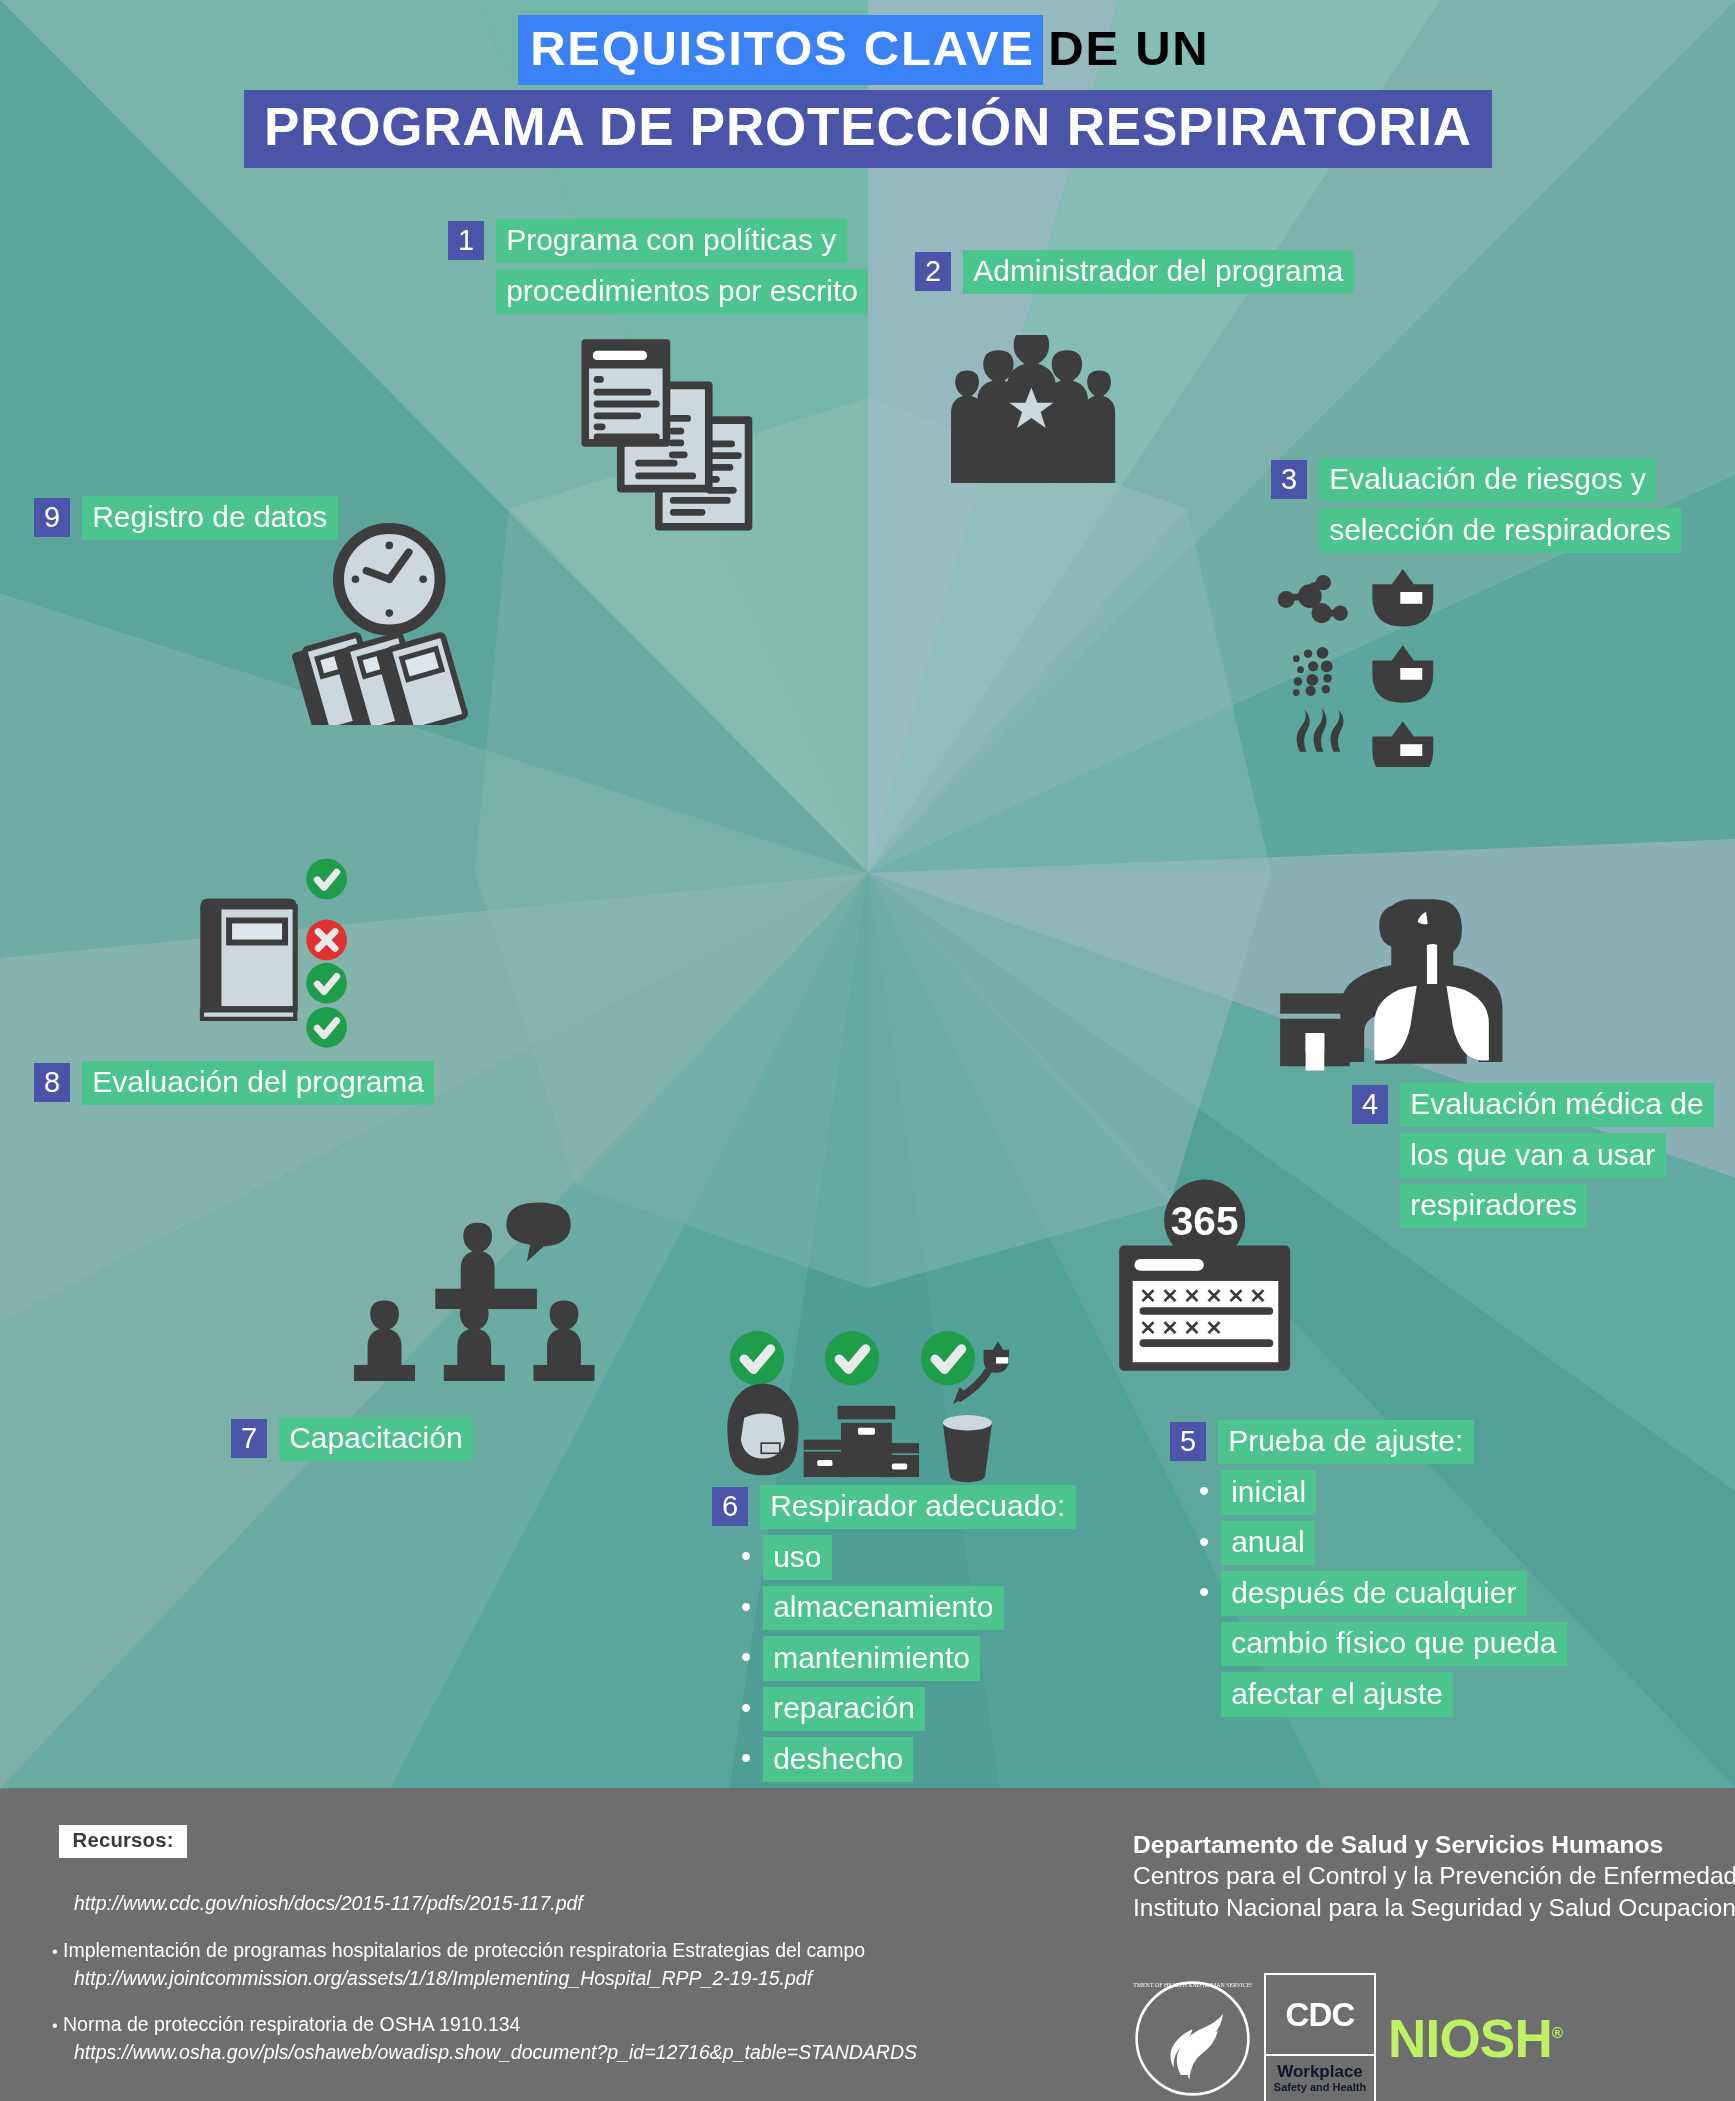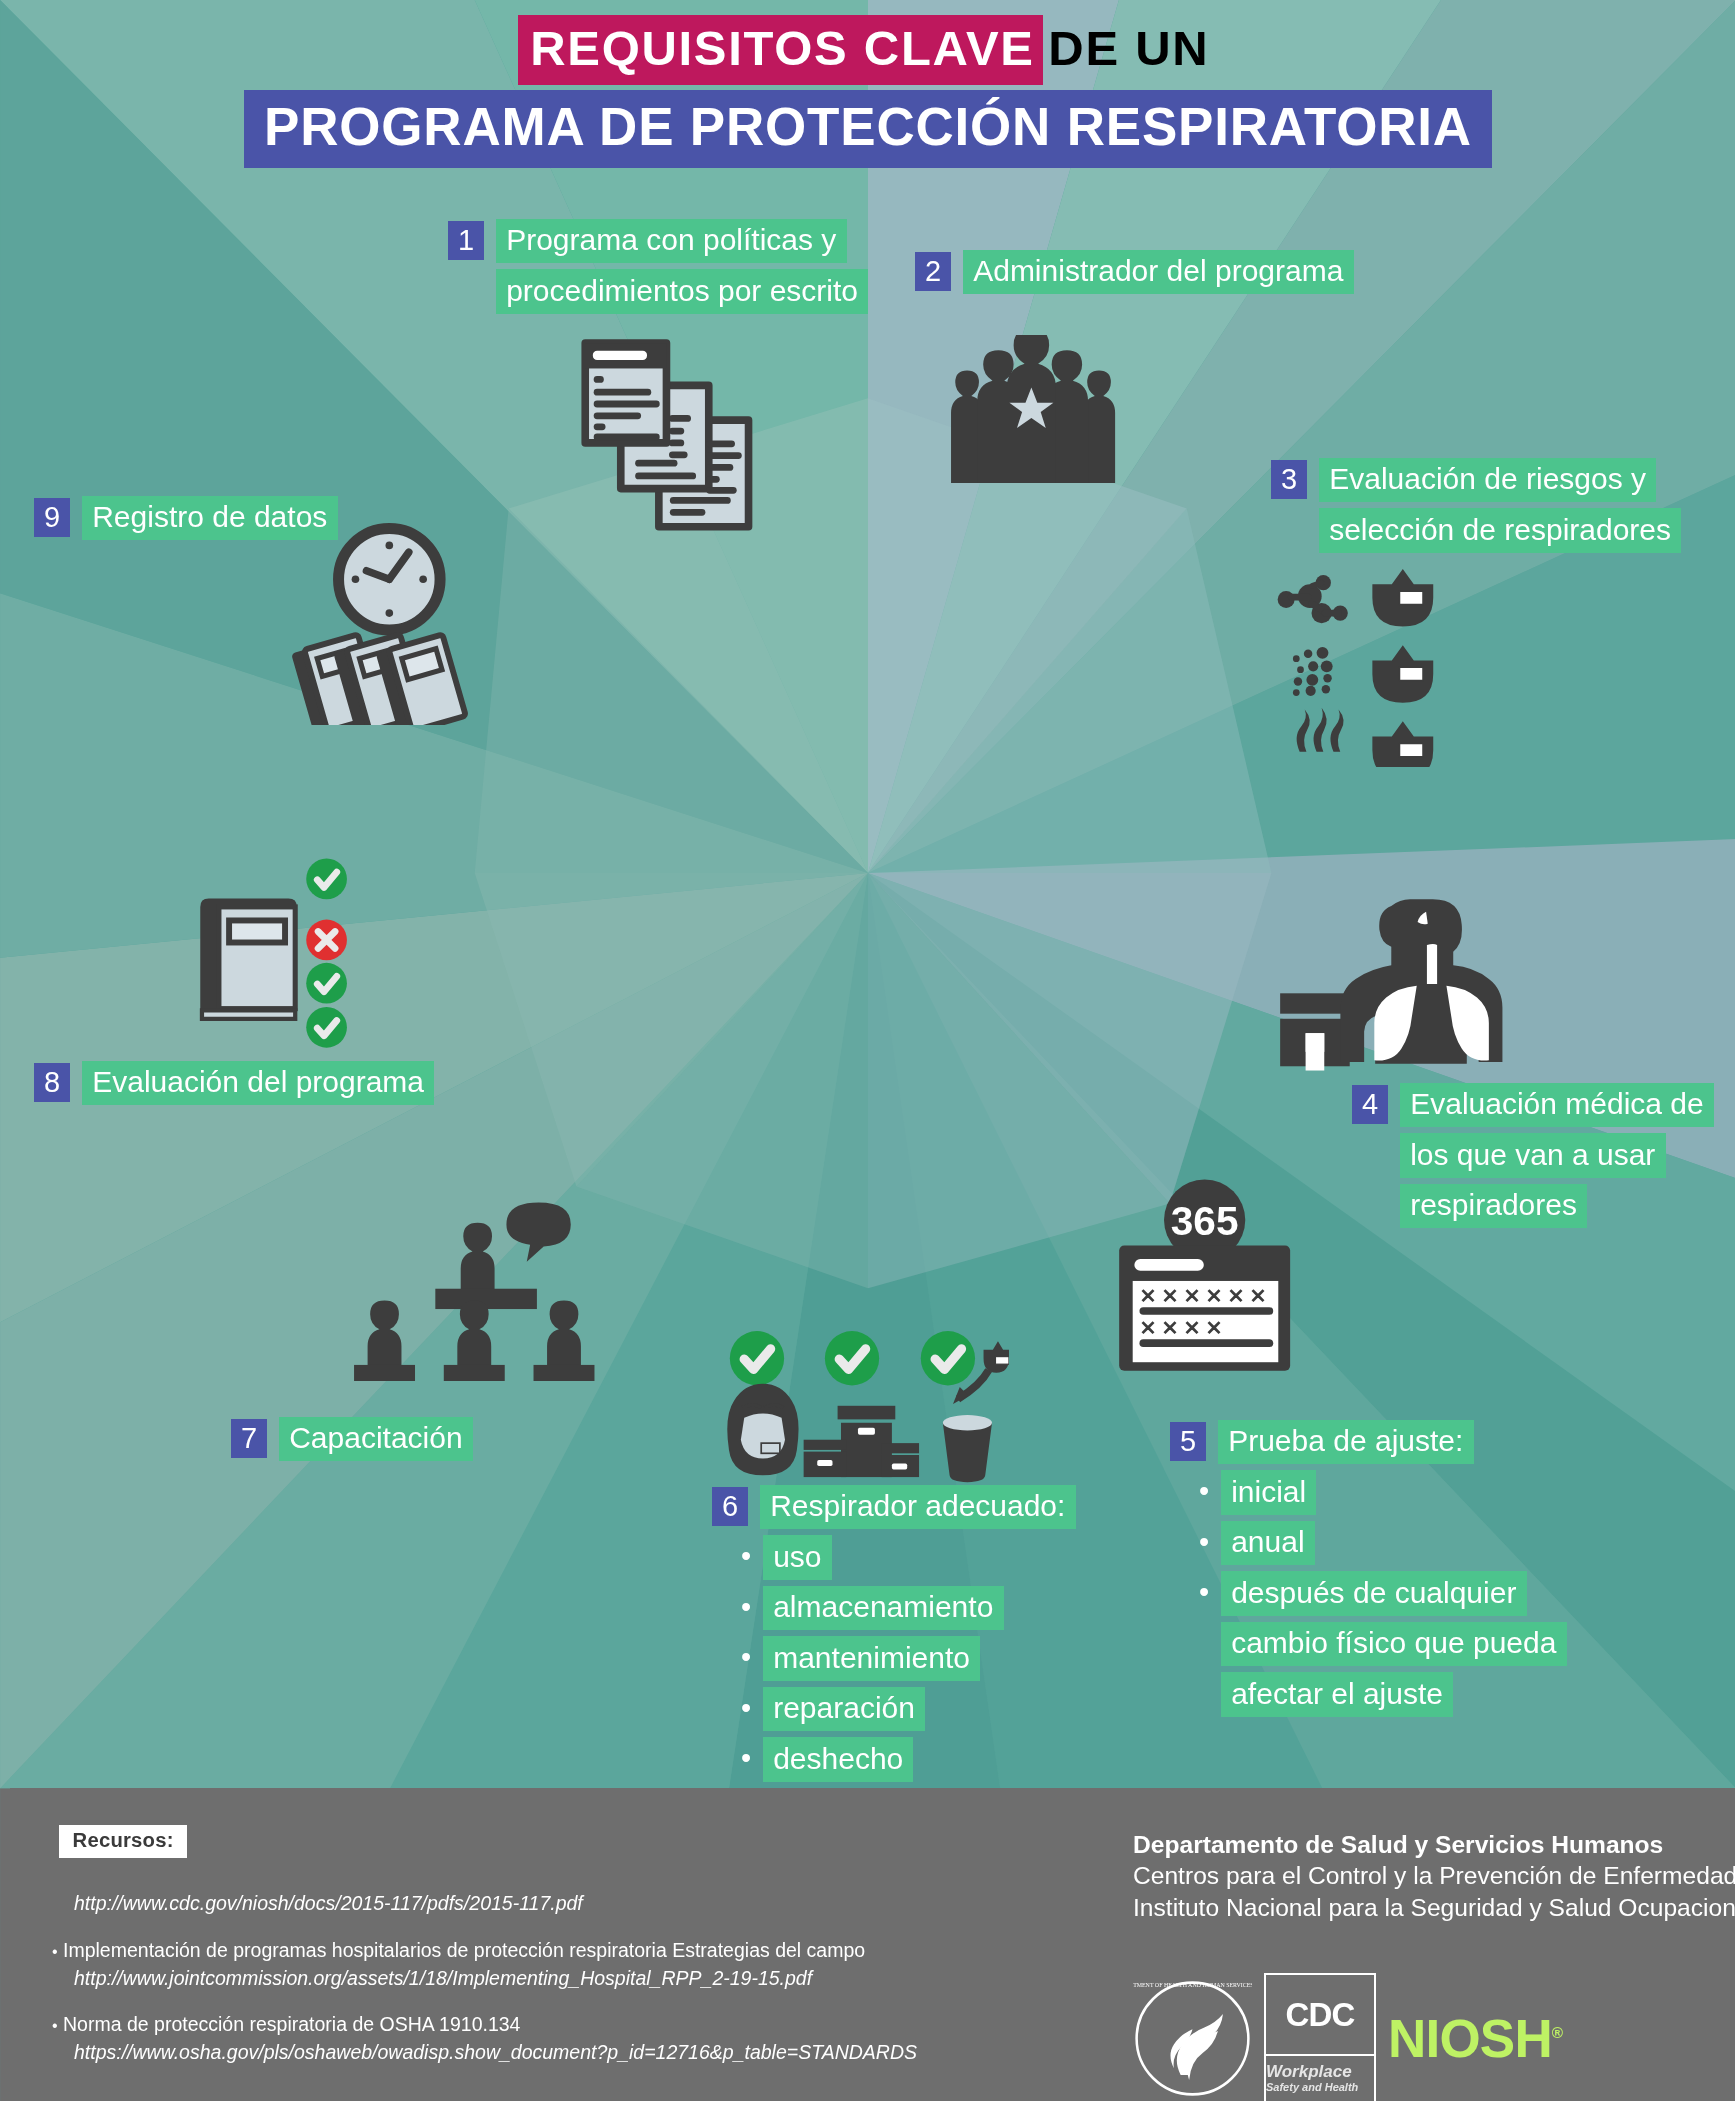--- a/index.html
+++ b/index.html
@@ -19,21 +19,21 @@
 
   
   .title-wrap{
     position:absolute; left:0; top:15.3px; width:1736px;
     text-align:center; z-index:20;
   }
   .title-l1{ display:inline-block; white-space:nowrap;
     font-size:49px; letter-spacing:1.7px; font-weight:700; line-height:1;
   }
   .t-hl-green{
-    background:#be185d; color:#ffffff; padding:8.5px 8.5px 12px 12px; display:inline-block;
+    background:#3b82f6; color:#ffffff; padding:8.5px 8.5px 12px 12px; display:inline-block;
   }
   .t-plain{ color:#000000; padding:8.5px 8.5px 12px 5.1px; display:inline-block;}
   .title-l2{
     display:inline-block; margin-top:5.1px;
     background:#4a54a8; color:#fff;
     font-size:53px; font-weight:700; letter-spacing:0.8px;
     padding:10.2px 20.3px 15.3px 20.3px; white-space:nowrap; line-height:1;
   }
 
   
@@ -81,21 +81,21 @@
   .res-u{ font-size:19.5px; font-style:italic; margin-left:22px; margin-top:3.4px; line-height:1.25; white-space:nowrap;}
 
   .org{ position:absolute; left:1123px; top:41px; color:#fff; }
   .org-1{ font-size:24.6px; font-weight:700; line-height:1.28; white-space:nowrap;}
   .org-2{ font-size:24.6px; line-height:1.28; white-space:nowrap;}
 
   .logos{ position:absolute; left:1123px; top:185px; display:flex; align-items:center; gap:12px;}
   .cdcbox{ border:2.5px solid #fff; width:112px; height:131px; display:flex; flex-direction:column;}
   .cdcbox .c1{ flex:0 0 81px; border-bottom:2.5px solid #fff; display:flex; align-items:center; justify-content:center;
     color:#fff; font-size:33px; font-weight:700; letter-spacing:-0.8px;}
-  .cdcbox .c2{ flex:1; display:flex; flex-direction:column; align-items:flex-start; justify-content:center; color:#e5e5e5;font-style:italic;}
+  .cdcbox .c2{ flex:1; display:flex; flex-direction:column; align-items:center; justify-content:center; color:#0f172a;}
   .cdcbox .c2 .w1{ font-size:17px; font-weight:700; line-height:1.05;}
   .cdcbox .c2 .w2{ font-size:11px; font-weight:700; line-height:1.2;}
   .niosh{ color:#bef264; font-size:53px; font-weight:700; letter-spacing:-0.8px; }
   .niosh sup{ font-size:15.3px; vertical-align:super;}
 </style>
 </head>
 <body>
 
 <svg id="bg" viewBox="0 0 2048 2480">
   <rect x="0" y="0" width="2048" height="2110" fill="#5aa69c"></rect>

